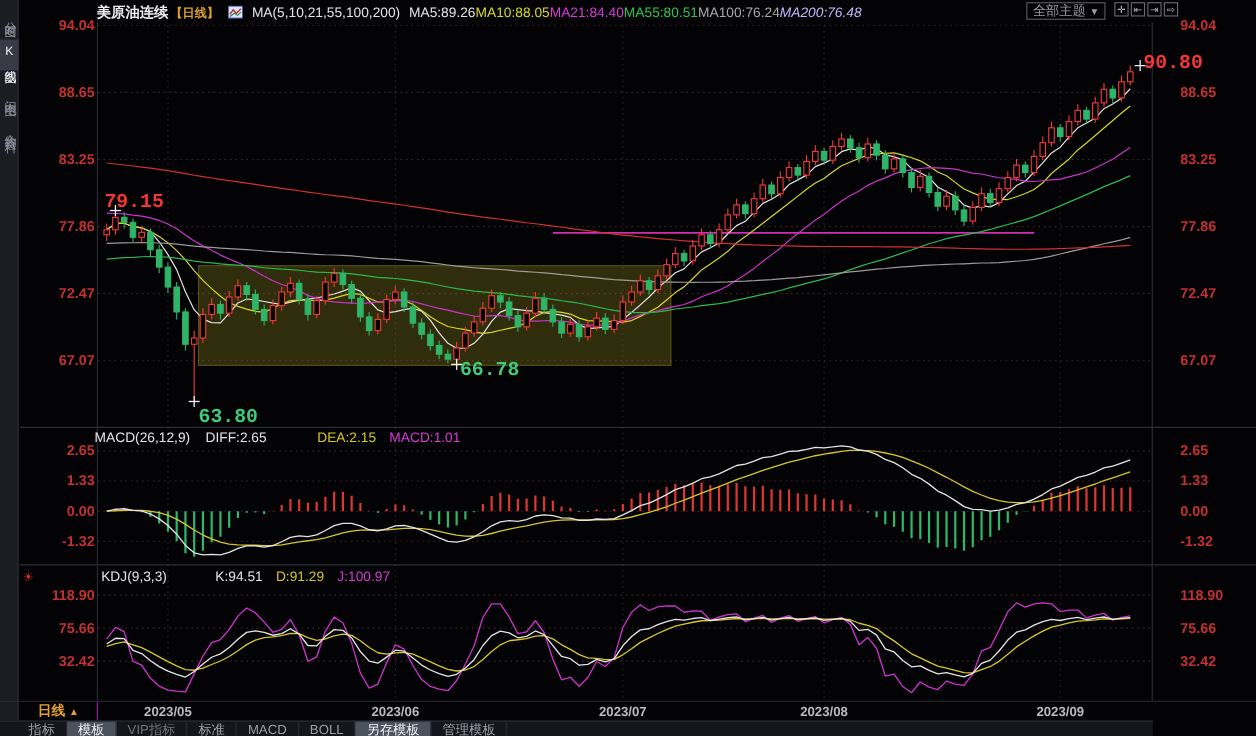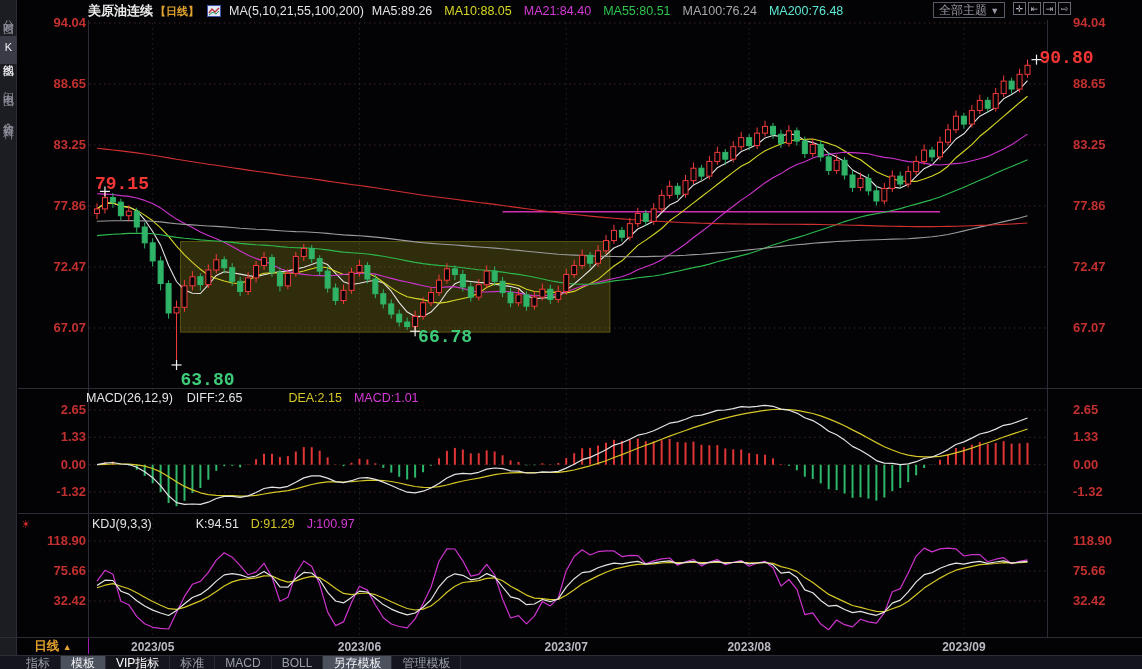--- a/index.html
+++ b/index.html
@@ -25,25 +25,25 @@
   
   .axlab{position:absolute;font-size:13px;font-weight:bold;color:#c33030;}
   .axlab.l{left:20px;width:66px;text-align:right;}
   .panel-title{position:absolute;display:flex;gap:10px;font-size:12.5px;white-space:nowrap;}
   .ann{position:absolute;font-size:18px;font-weight:bold;white-space:nowrap;font-family:Liberation Mono, monospace;}
   .dates-lab{position:absolute;font-size:12px;font-weight:bold;color:#b9b9c2;width:60px;text-align:center;top:640px;}
   .period-cell{position:absolute;left:18px;top:638px;width:70px;height:16px;line-height:16px;text-align:center;
                color:#e5a22e;font-weight:bold;font-size:12.5px;border-right:1px solid #a21caf;cursor:pointer;}
   .sun{position:absolute;left:21px;top:518px;color:#d92c2c;font-size:11px;}
   
-  .tabbar{position:absolute;left:0;top:655px;width:1142px;height:14px;background:#15151d;
+  .tabbar{position:absolute;left:0;top:655px;width:1048px;height:14px;background:#15151d;
           border-top:1px solid #2c2c36;display:flex;align-items:stretch;font-size:12px;}
   .tab{padding:0 10px;line-height:14px;color:#9aa0ab;border-right:1px solid #2a2a34;cursor:pointer;white-space:nowrap;}
   .tab.selected{background:#4c515e;color:#f2f2f6;}
-  .tab.vip{color:#ffffff;text-align:center;}
+  .tab.vip{color:#737373;text-align:center;}
   svg.chart{position:absolute;left:0;top:0;}
 </style>
 </head>
 <body>
 
 <div class="app">
 
   <div class="sidebar" id="sidebar">
       <div class="side-item">分时图</div>
       <div class="side-item active">K线图</div>
@@ -55,27 +55,27 @@
     <span class="symbol">美原油连续</span>
     <span class="period-tag" style="margin-left:-6px;">【日线】</span>
     <span class="chart-ic">
       <svg width="14" height="12">
           <rect x="0.5" y="0.5" width="13" height="11" fill="#dfe6f6" stroke="#3a56a8"></rect>
           <polyline points="2,8 5,4 8,7 12,3" fill="none" stroke="#c03030" stroke-width="1.3"></polyline>
           <polyline points="2,10 6,7 9,9 12,6" fill="none" stroke="#2d8a4d" stroke-width="1"></polyline>
         </svg>
     </span>
     <span class="ma-val" style="color:#e4e4e4;">MA(5,10,21,55,100,200)</span>
-    <span id="ma-values" style="display:flex;gap:12px;">
+    <span id="ma-values" style="display:flex;">
         <span class="ma-val" style="color: rgb(228, 228, 228);">MA5:89.26</span>
         <span class="ma-val" style="color: rgb(214, 214, 38);">MA10:88.05</span>
         <span class="ma-val" style="color: rgb(214, 59, 214);">MA21:84.40</span>
         <span class="ma-val" style="color: rgb(45, 196, 77);">MA55:80.51</span>
         <span class="ma-val" style="color: rgb(168, 168, 168);">MA100:76.24</span>
-        <span class="ma-val" style="color: #5eead4;">MA200:76.48</span>
+        <span class="ma-val" style="color: #c4b5fd; font-style: italic;">MA200:76.48</span>
       </span>
   </div>
 
   <div class="theme-box">
     <span>全部主题</span>
     <span style="font-size:9px;">▼</span>
   </div>
   <div class="winicons" id="winicons">
       <div class="winicon">✛</div>
       <div class="winicon">⇤</div>

